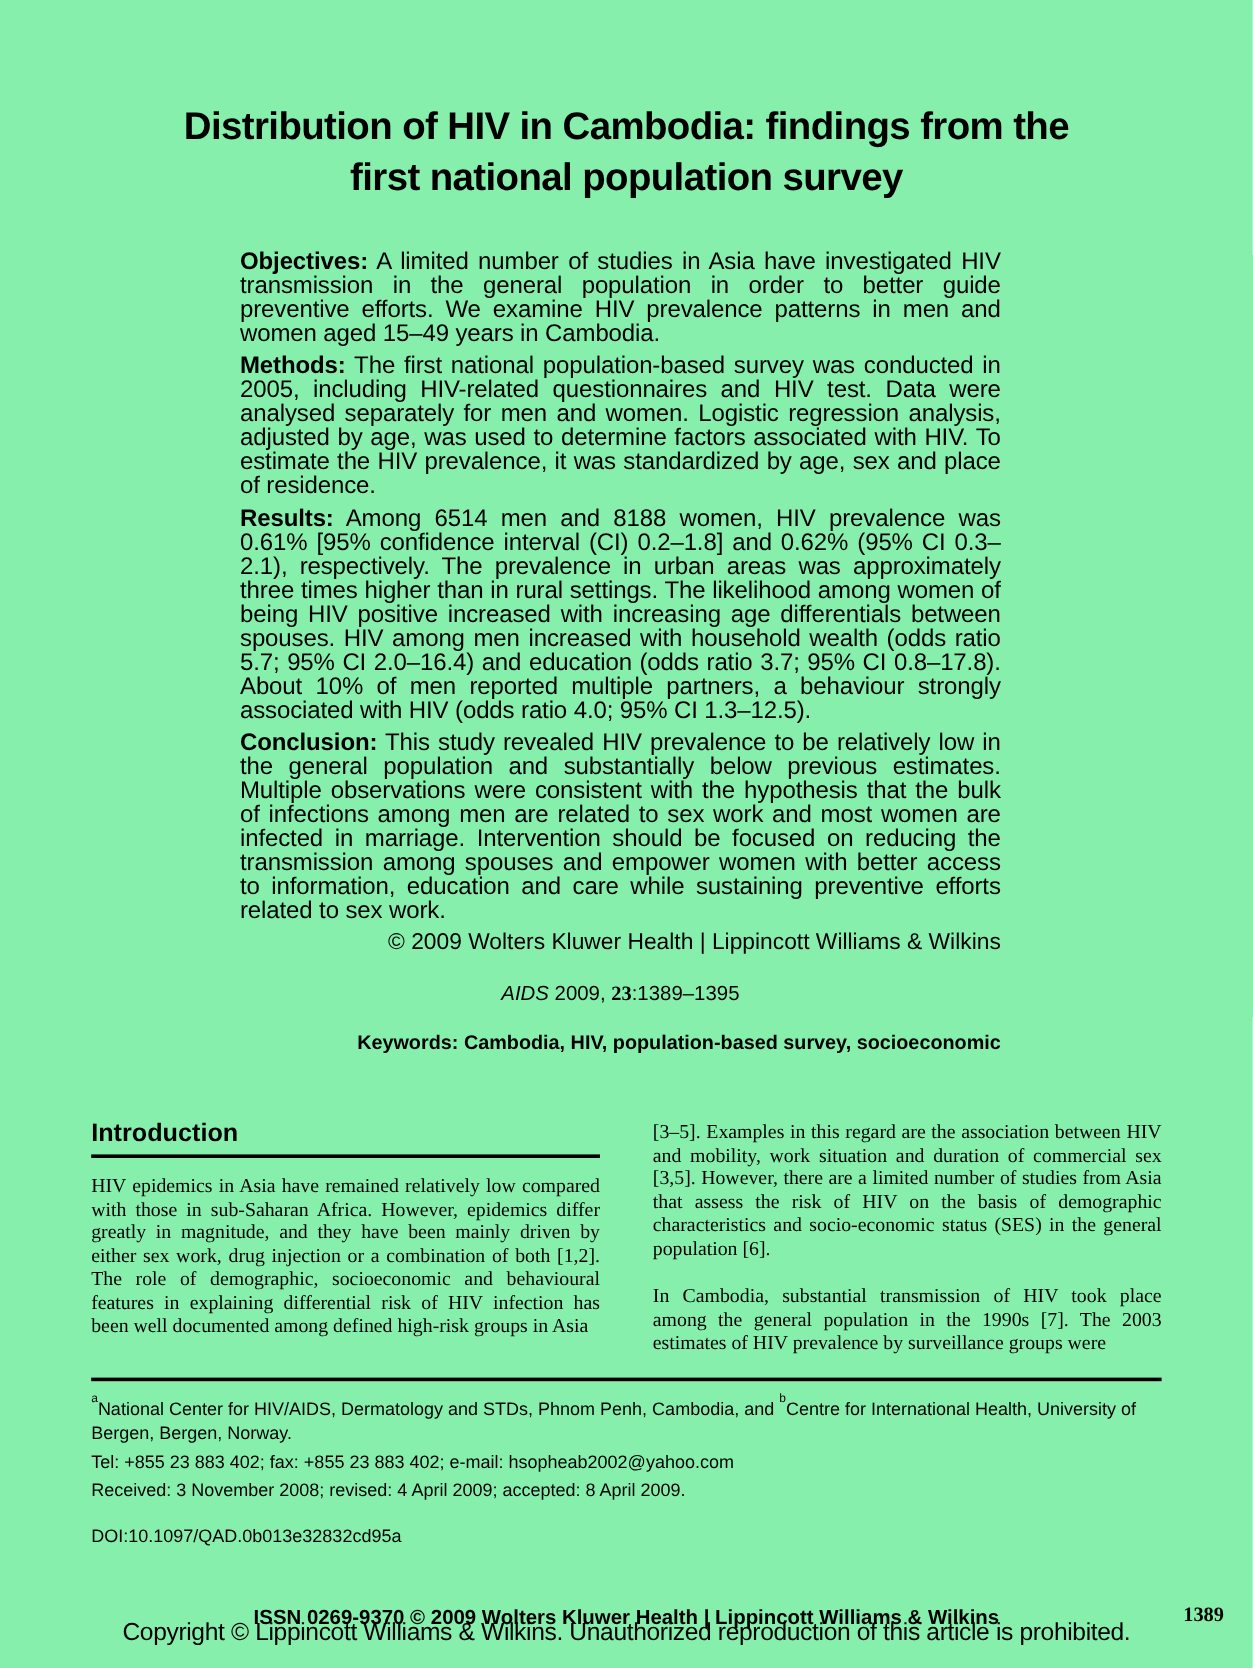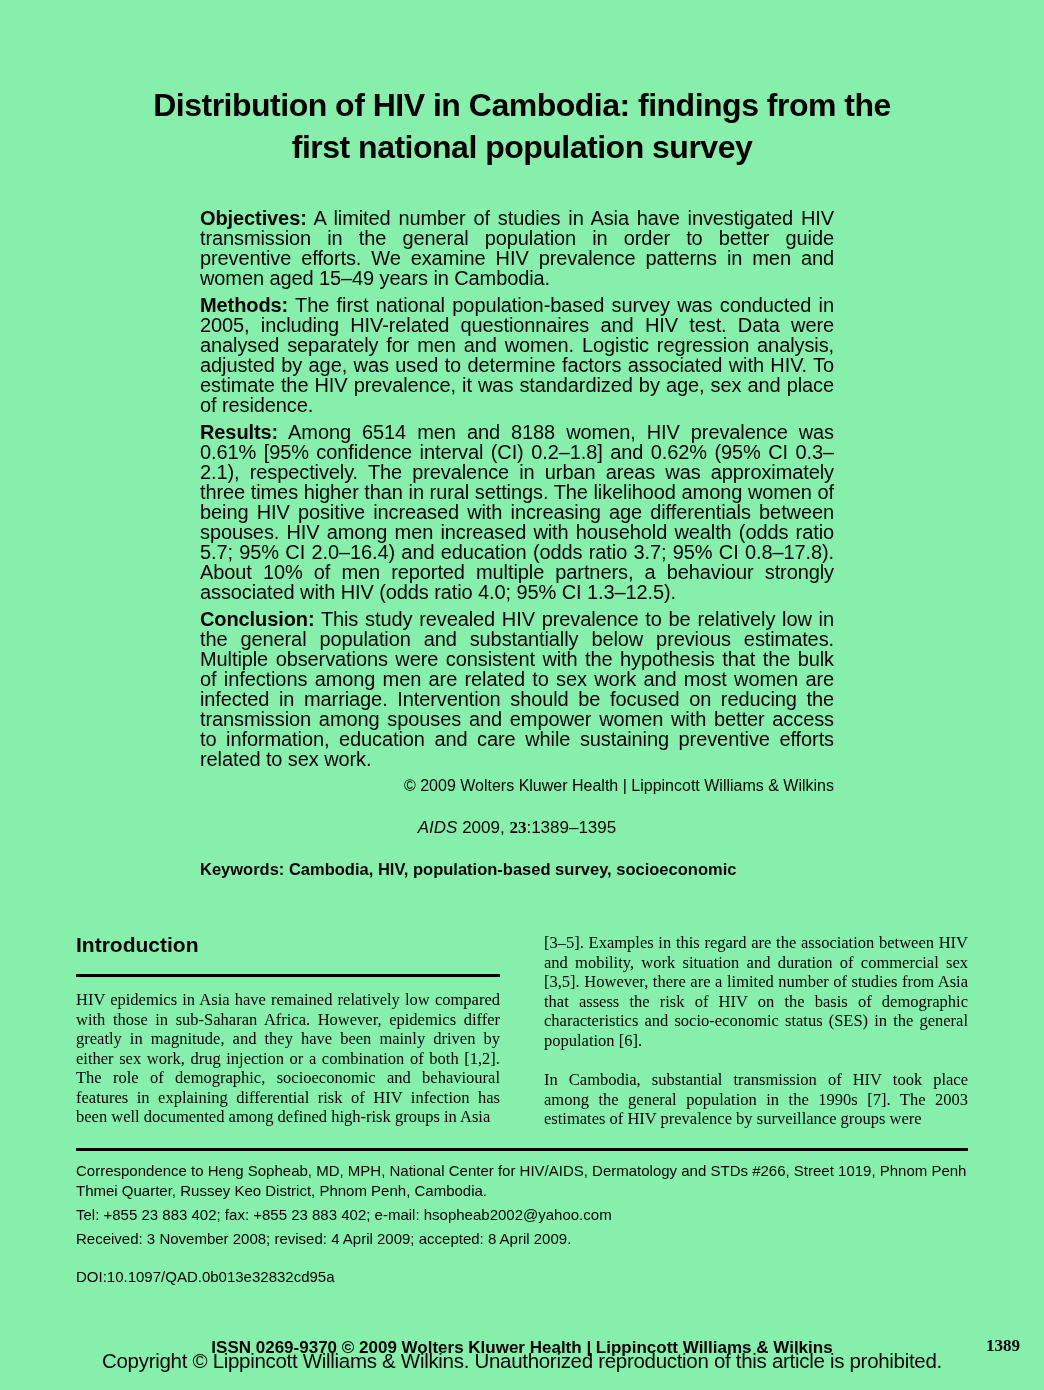--- a/index.html
+++ b/index.html
@@ -50,51 +50,51 @@
   .abstract p {
     margin: 0 0 7px 0;
     font-size: 20px;
     line-height: 20px;
     text-align: justify;
     letter-spacing: -0.1px;
   }
   .abstract .sec-label { font-weight: bold; }
   .abstract-copyright {
     text-align: right;
-    font-size: 16px;
+    font-size: 19px;
     line-height: 19px;
     margin-top: 1px;
   }
   .citation {
     text-align: center;
     margin-top: 23px;
     font-size: 17px;
   }
   .citation .jname { font-style: italic; }
   .citation .jvol { font-weight: bold; font-family: Liberation Serif, serif; }
   .keywords {
-    text-align: left;
+    text-align: right;
     margin-top: 22px;
     font-weight: bold;
     font-size: 16.5px;
   }
 
   .columns {
     display: flex;
     gap: 44px;
     margin-top: 54px;
   }
   .col { width: 424px; }
   .intro-heading {
     margin: 0 0 13px 0;
     font-family: "Liberation Sans", sans-serif;
     font-weight: bold;
     font-size: 21px;
     border-bottom: 3px solid #000;
-    padding-bottom: 17px;
+    padding-bottom: 5px;
   }
   .body-text {
     margin: 0;
     font-family: "Liberation Serif", serif;
     font-size: 16.5px;
     line-height: 19.5px;
     text-align: justify;
   }
   .col-right .body-text + .body-text { margin-top: 20px; }
 
@@ -208,21 +208,21 @@
       <div class="col col-right">
         <p class="body-text">[3–5]. Examples in this regard are the association between HIV and mobility, work situation and duration of commercial sex [3,5]. However, there are a limited number of studies from Asia that assess the risk of HIV on the basis of demographic characteristics and socio-economic status (SES) in the general population [6].</p>
         <p class="body-text">In Cambodia, substantial transmission of HIV took place among the general population in the 1990s [7]. The 2003 estimates of HIV prevalence by surveillance groups were</p>
       </div>
     </div>
 
   </div>
 
   <div class="footnote-block">
     <hr class="footnote-rule">
-    <p>Correspondence to Heng Sopheab, MD, MPH, National Center for HIV/AIDS, Dermatology and STDs #266, Street 1019, Phnom Penh Thmei Quarter, Russey Keo District, Phnom Penh, Cambodia.</p>
+    <p><sup>a</sup><span>National Center for HIV/AIDS, Dermatology and STDs, Phnom Penh, Cambodia, and </span><sup>b</sup><span>Centre for International Health, University of Bergen, Bergen, Norway.</span></p>
     <p>Tel: +855 23 883 402; fax: +855 23 883 402; e-mail: hsopheab2002@yahoo.com</p>
     <p>Received: 3 November 2008; revised: 4 April 2009; accepted: 8 April 2009.</p>
     <p class="fn-doi">DOI:10.1097/QAD.0b013e32832cd95a</p>
   </div>
 
   <div class="bottom-band">
     <div class="issn-line">ISSN 0269-9370 © 2009 Wolters Kluwer Health | Lippincott Williams &amp; Wilkins</div>
     <div class="page-number">1389</div>
     <div class="copyright-stamp">Copyright © Lippincott Williams &amp; Wilkins. Unauthorized reproduction of this article is prohibited.</div>
   </div>

